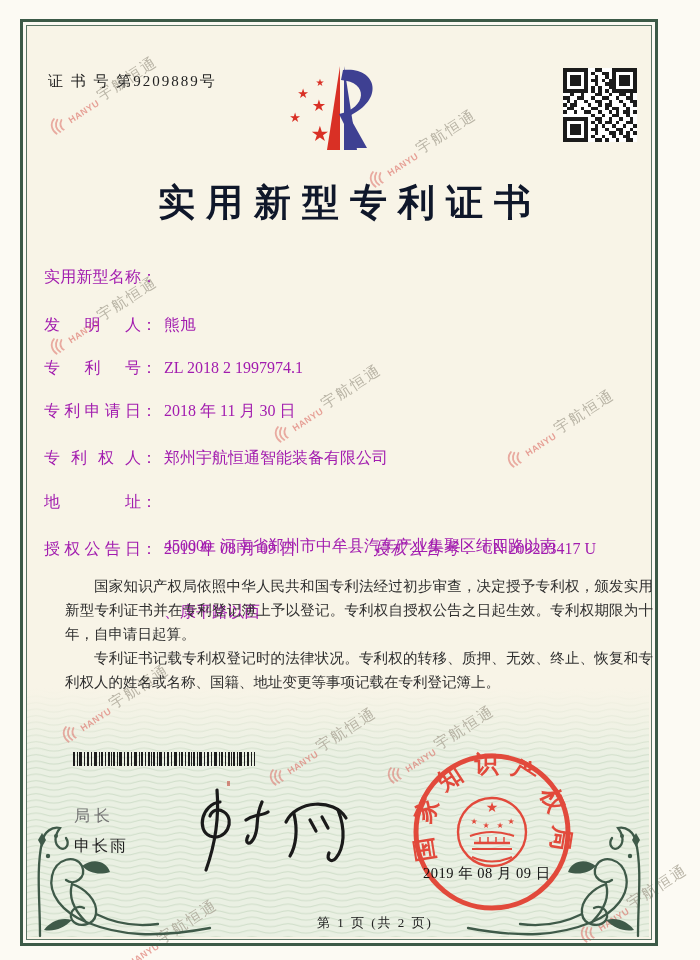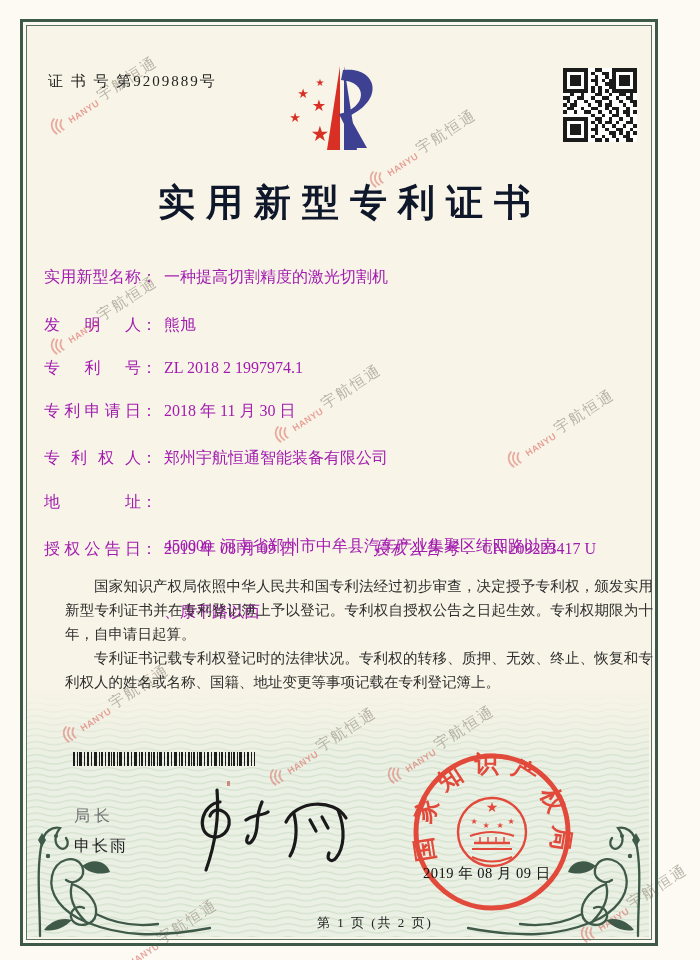--- a/index.html
+++ b/index.html
@@ -251,21 +251,20 @@
         <rect x="2" y="16" width="3" height="3"></rect>
       <path d="M9 0h2v1H9z M8 1h1v1H8z M11 1h2v1h-2z M9 2h1v1H9z M12 2h1v1h-1z M8 3h2v1H8z M11 3h1v1h-1z M13 3h1v1h-1z M9 4h1v1H9z M12 4h2v1h-2z M8 5h1v1H8z M10 5h1v1h-1z M13 5h1v1h-1z M8 6h1v1H8z M10 6h1v1h-1z M12 6h1v1h-1z M2 7h1v1H2z M5 7h1v1H5z M9 7h2v1H9z M13 7h1v1h-1z M16 7h2v1h-2z M19 7h1v1h-1z M0 8h2v1H0z M4 8h2v1H4z M8 8h1v1H8z M11 8h2v1h-2z M15 8h1v1h-1z M18 8h2v1h-2z M1 9h1v1H1z M3 9h1v1H3z M6 9h1v1H6z M9 9h2v1H9z M13 9h1v1h-1z M16 9h1v1h-1z M19 9h2v1h-2z M0 10h1v1H0z M2 10h2v1H2z M7 10h1v1H7z M10 10h1v1h-1z M12 10h2v1h-2z M17 10h1v1h-1z M20 10h1v1h-1z M1 11h2v1H1z M5 11h1v1H5z M8 11h2v1H8z M12 11h1v1h-1z M14 11h2v1h-2z M18 11h1v1h-1z M0 12h1v1H0z M3 12h1v1H3z M6 12h2v1H6z M10 12h1v1h-1z M13 12h1v1h-1z M15 12h1v1h-1z M17 12h2v1h-2z M20 12h1v1h-1z M8 13h1v1H8z M11 13h1v1h-1z M14 13h2v1h-2z M18 13h1v1h-1z M9 14h2v1H9z M13 14h1v1h-1z M16 14h1v1h-1z M19 14h1v1h-1z M8 15h1v1H8z M10 15h1v1h-1z M12 15h2v1h-2z M15 15h1v1h-1z M18 15h2v1h-2z M9 16h1v1H9z M11 16h1v1h-1z M14 16h1v1h-1z M17 16h1v1h-1z M20 16h1v1h-1z M8 17h2v1H8z M12 17h1v1h-1z M15 17h2v1h-2z M19 17h1v1h-1z M9 18h1v1H9z M13 18h2v1h-2z M16 18h1v1h-1z M18 18h1v1h-1z M20 18h1v1h-1z M8 19h1v1H8z M11 19h1v1h-1z M14 19h1v1h-1z M17 19h2v1h-2z M9 20h2v1H9z M12 20h1v1h-1z M15 20h1v1h-1z M18 20h2v1h-2z"></path>
     </g>
   </svg>
 
   <div class="title">实用新型专利证书</div>
 
   <div class="frow" style="top:266px">
     <span class="flabel">实用新型名称</span>
       <span class="fcolon">：</span>
-      <span class="fvalue">一种提高切割精度的激光切割机</span>
   </div>
   <div class="frow" style="top:314px">
     <span class="flabel">发明人</span>
       <span class="fcolon">：</span>
       <span class="fvalue">熊旭</span>
   </div>
   <div class="frow" style="top:357px">
     <span class="flabel">专利号</span>
       <span class="fcolon">：</span>
       <span class="fvalue">ZL 2018 2 1997974.1</span>

